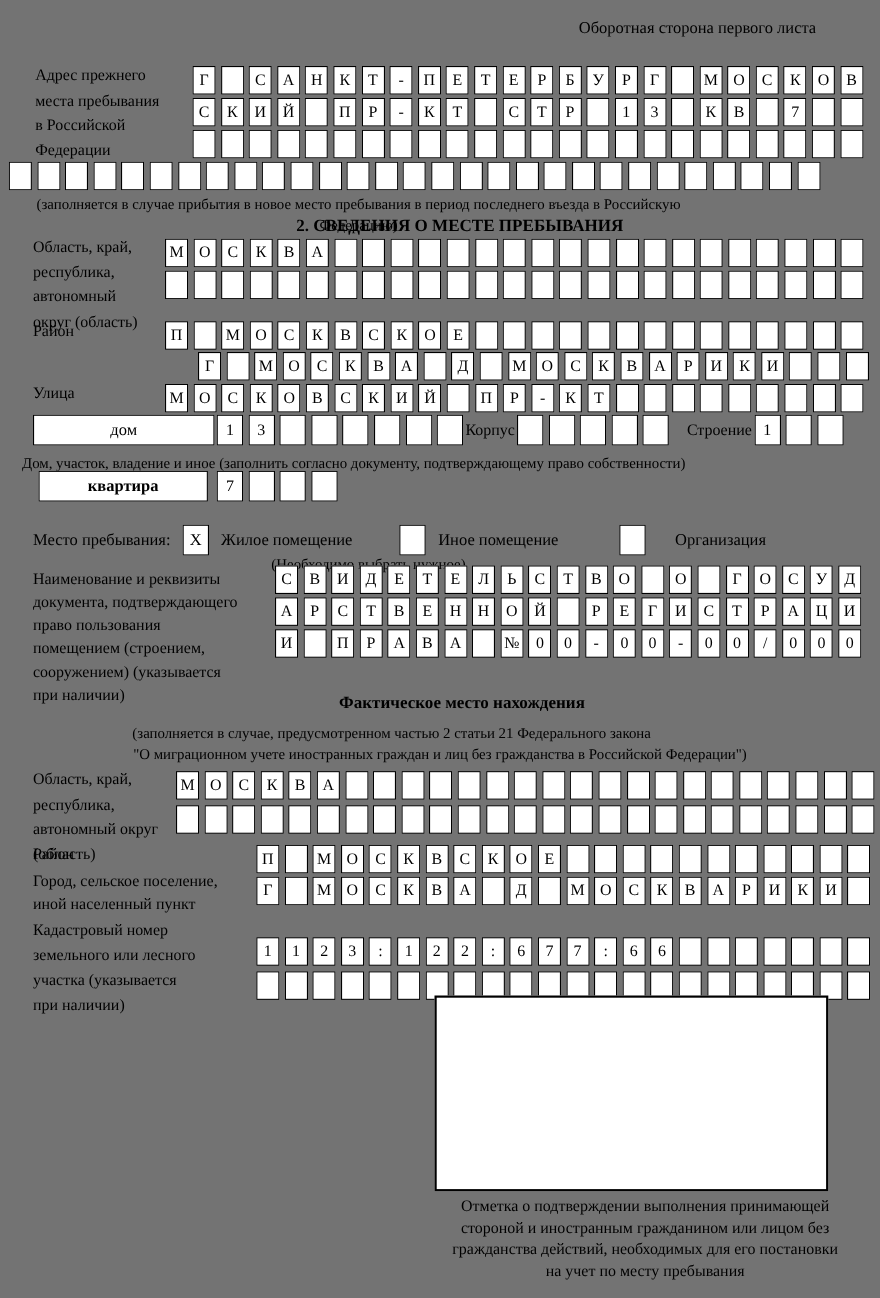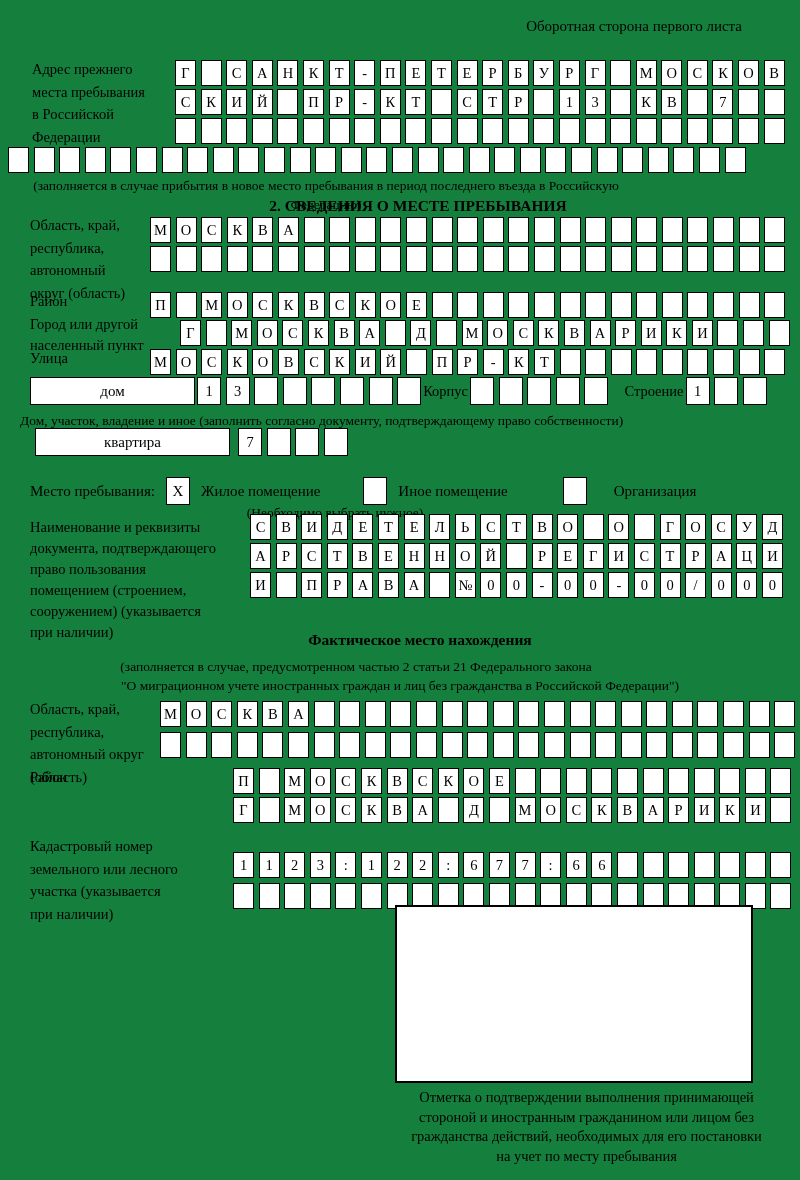--- a/index.html
+++ b/index.html
@@ -1,17 +1,17 @@
 <!DOCTYPE html>
 <html><head>
 <meta charset="utf-8">
 <style>
   *{box-sizing:border-box;}
   html,body{margin:0;padding:0;background:#fff;}
-  .page{position:relative;width:800px;height:1180px;background:#15803d;color:#000;
+  .page{position:relative;width:800px;height:1180px;background:#737373;color:#000;
         font-family:"Liberation Serif","DejaVu Serif",serif;overflow:hidden;}
   .abs{position:absolute;}
   .lbl{font-size:14.5px;line-height:22.5px;}
   .lbl2{font-size:14.5px;line-height:21px;}
   .note{font-size:15px;}
   .caption{font-size:13.5px;line-height:19px;}
   .title{font-weight:bold;font-size:15.5px;padding-left:36px;}
   .center{text-align:center;}
   .boxes{display:flex;gap:4.6px;}
   .cbox{flex:0 0 auto;width:21px;height:26px;border:1.7px solid #000;
@@ -221,21 +221,20 @@
       <div class="cbox"></div>
       <div class="cbox"></div>
       <div class="cbox"></div>
       <div class="cbox"></div>
       <div class="cbox"></div>
       <div class="cbox"></div>
       <div class="cbox"></div>
       <div class="cbox"></div>
     </div>
 
-  <div class="abs lbl2" style="left:30px;top:314px;">Город или другой<br>населенный пункт</div>
   <div class="abs boxes" style="left:180px;top:320px;">
       <div class="cbox">Г</div>
       <div class="cbox"></div>
       <div class="cbox">М</div>
       <div class="cbox">О</div>
       <div class="cbox">С</div>
       <div class="cbox">К</div>
       <div class="cbox">В</div>
       <div class="cbox">А</div>
       <div class="cbox"></div>
@@ -308,21 +307,21 @@
     <span class="lbl" style="margin-left:14px;">Строение</span>
     <div class="boxes lg">
         <div class="cbox">1</div>
         <div class="cbox"></div>
         <div class="cbox"></div>
       </div>
   </div>
   <div class="abs caption" style="left:20px;top:411px;">Дом, участок, владение и иное (заполнить согласно документу, подтверждающему право собственности)</div>
 
   <div class="abs hrow" style="left:35px;top:428px;gap:8px;">
-    <div class="wide-box" style="width:195px;">квартира</div>
+    <div class="wide-box" style="width:154px;font-weight:bold;">квартира</div>
     <div class="boxes lg">
         <div class="cbox">7</div>
         <div class="cbox"></div>
         <div class="cbox"></div>
         <div class="cbox"></div>
       </div>
   </div>
 
   <div class="abs hrow" style="left:30px;top:477px;gap:11px;font-size:15px;">
     <span>Место пребывания:</span>
@@ -485,20 +484,21 @@
       <div class="cbox"></div>
       <div class="cbox"></div>
       <div class="cbox"></div>
       <div class="cbox"></div>
       <div class="cbox"></div>
       <div class="cbox"></div>
       <div class="cbox"></div>
       <div class="cbox"></div>
     </div>
 
+  <div class="abs lbl2" style="left:30px;top:791px;">Город, сельское поселение,<br>иной населенный пункт</div>
   <div class="abs boxes" style="left:233px;top:797px;">
       <div class="cbox">Г</div>
       <div class="cbox"></div>
       <div class="cbox">М</div>
       <div class="cbox">О</div>
       <div class="cbox">С</div>
       <div class="cbox">К</div>
       <div class="cbox">В</div>
       <div class="cbox">А</div>
       <div class="cbox"></div>

